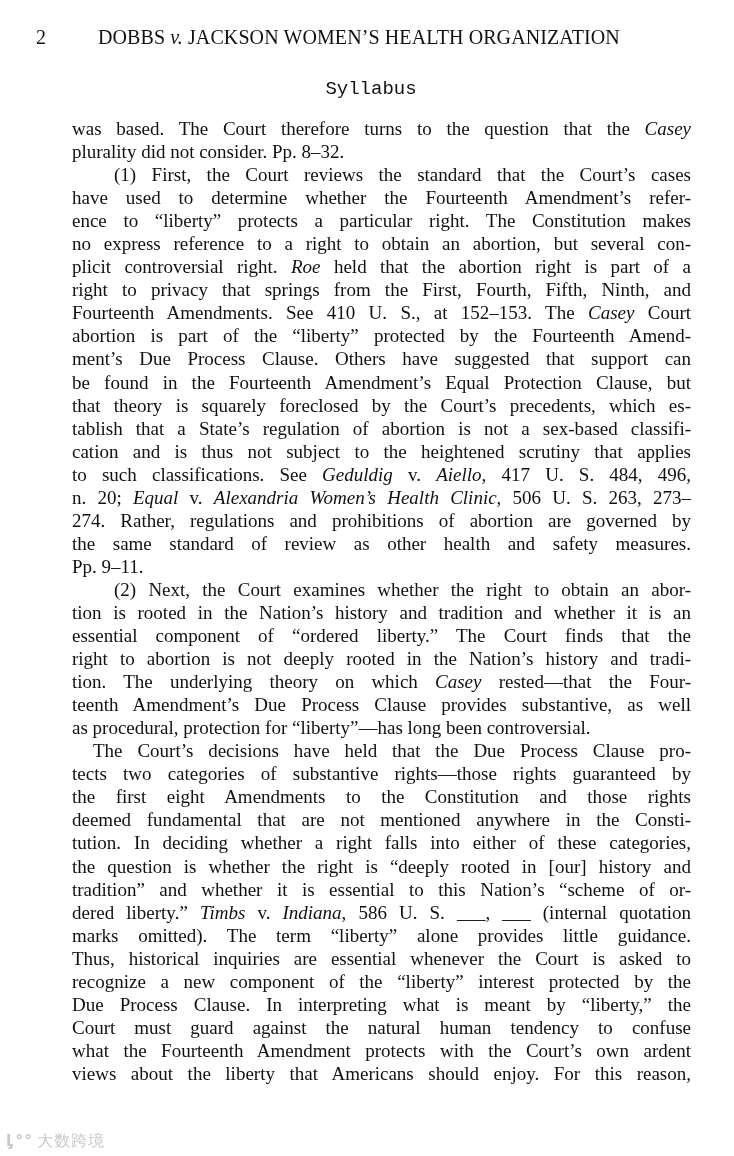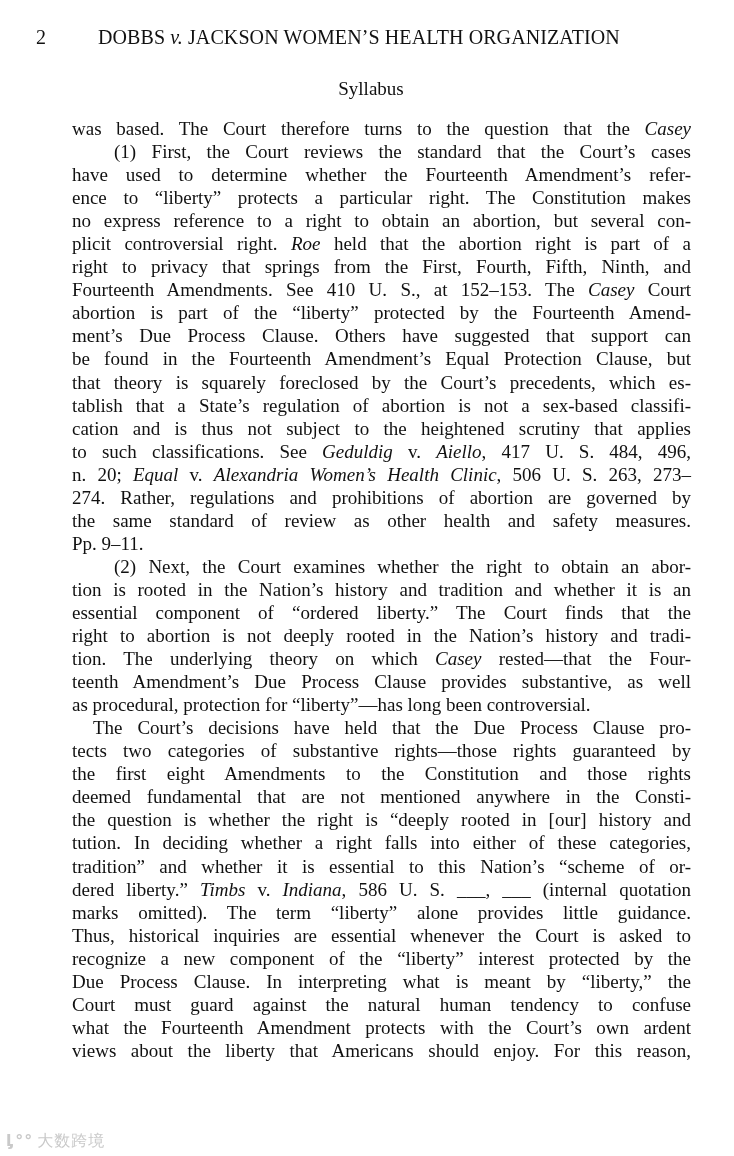--- a/index.html
+++ b/index.html
@@ -8,21 +8,21 @@
     .running-head {
       position: absolute; top: 26px; left: 0; width: 734px; height: 26px;
       font-family: "Liberation Serif", "DejaVu Serif", serif; font-size: 20px;
       color: #111;
     }
     .running-head .page-num { position: absolute; left: 36px; top: 0; }
     .running-head .case-title { position: absolute; left: 98px; top: 0; letter-spacing: 0.1px; }
     .running-head .case-title i { font-style: italic; }
     .section-title {
       position: absolute; top: 78px; left: 0; width: 734px; text-align: center;
-      font-family: Liberation Serif, serif; font-size: 19px; padding-left: 8px; box-sizing: border-box;
+      font-family: Liberation Mono, monospace; font-size: 19px; padding-left: 8px; box-sizing: border-box;
     }
     .body-text {
       position: absolute; top: 117px; left: 72px; width: 619px;
       font-family: "Liberation Serif", "DejaVu Serif", serif; font-size: 19px;
       line-height: 23.05px; text-align: justify; hyphens: manual;
     }
     .body-text i { font-style: italic; }
     .line { display: block; text-align: justify; text-align-last: justify; white-space: nowrap; }
     .line.last { text-align-last: left; }
     .line.ind { padding-left: 42px; }
@@ -39,20 +39,21 @@
 <div class="page">
   <div class="running-head">
     <span class="page-num">2</span>
     <span class="case-title"><span>DOBBS </span><i>v.</i><span> JACKSON WOMEN’S HEALTH ORGANIZATION</span></span>
   </div>
 
   <div class="section-title">Syllabus</div>
 
   <div class="body-text" id="body-text">
       <span class="line"><span>was based.  The Court therefore turns to the question that the </span><i>Casey</i></span>
+      <span class="line last"><span>plurality did not consider.  Pp. 8–32.</span></span>
       <span class="line ind"><span>(1) First, the Court reviews the standard that the Court’s cases</span></span>
       <span class="line"><span>have used to determine whether the Fourteenth Amendment’s refer-</span></span>
       <span class="line"><span>ence to “liberty” protects a particular right.  The Constitution makes</span></span>
       <span class="line"><span>no express reference to a right to obtain an abortion, but several con-</span></span>
       <span class="line"><span>plicit controversial right.  </span><i>Roe</i><span> held that the abortion right is part of a</span></span>
       <span class="line"><span>right to privacy that springs from the First, Fourth, Fifth, Ninth, and</span></span>
       <span class="line"><span>Fourteenth Amendments.  See 410 U. S., at 152–153.  The </span><i>Casey</i><span> Court</span></span>
       <span class="line"><span>abortion is part of the “liberty” protected by the Fourteenth Amend-</span></span>
       <span class="line"><span>ment’s Due Process Clause.  Others have suggested that support can</span></span>
       <span class="line"><span>be found in the Fourteenth Amendment’s Equal Protection Clause, but</span></span>
@@ -68,22 +69,22 @@
       <span class="line"><span>tion is rooted in the Nation’s history and tradition and whether it is an</span></span>
       <span class="line"><span>essential component of “ordered liberty.”  The Court finds that the</span></span>
       <span class="line"><span>right to abortion is not deeply rooted in the Nation’s history and tradi-</span></span>
       <span class="line"><span>tion.  The underlying theory on which </span><i>Casey</i><span> rested—that the Four-</span></span>
       <span class="line"><span>teenth Amendment’s Due Process Clause provides substantive, as well</span></span>
       <span class="line last"><span>as procedural, protection for “liberty”—has long been controversial.</span></span>
       <span class="line ind2"><span>The Court’s decisions have held that the Due Process Clause pro-</span></span>
       <span class="line"><span>tects two categories of substantive rights—those rights guaranteed by</span></span>
       <span class="line"><span>the first eight Amendments to the Constitution and those rights</span></span>
       <span class="line"><span>deemed fundamental that are not mentioned anywhere in the Consti-</span></span>
+      <span class="line"><span>tution.  In deciding whether a right falls into either of these categories,</span></span>
       <span class="line"><span>the question is whether the right is “deeply rooted in [our] history and</span></span>
-      <span class="line"><span>tution.  In deciding whether a right falls into either of these categories,</span></span>
       <span class="line"><span>tradition” and whether it is essential to this Nation’s “scheme of or-</span></span>
       <span class="line"><span>dered liberty.”  </span><i>Timbs</i><span> v. </span><i>Indiana</i><span>, 586 U. S. ___, ___ (internal quotation</span></span>
       <span class="line"><span>marks omitted).  The term “liberty” alone provides little guidance.</span></span>
       <span class="line"><span>Thus, historical inquiries are essential whenever the Court is asked to</span></span>
       <span class="line"><span>recognize a new component of the “liberty” interest protected by the</span></span>
       <span class="line"><span>Due Process Clause.  In interpreting what is meant by “liberty,” the</span></span>
       <span class="line"><span>Court must guard against the natural human tendency to confuse</span></span>
       <span class="line"><span>what the Fourteenth Amendment protects with the Court’s own ardent</span></span>
       <span class="line"><span>views about the liberty that Americans should enjoy.  For this reason,</span></span>
     </div>

